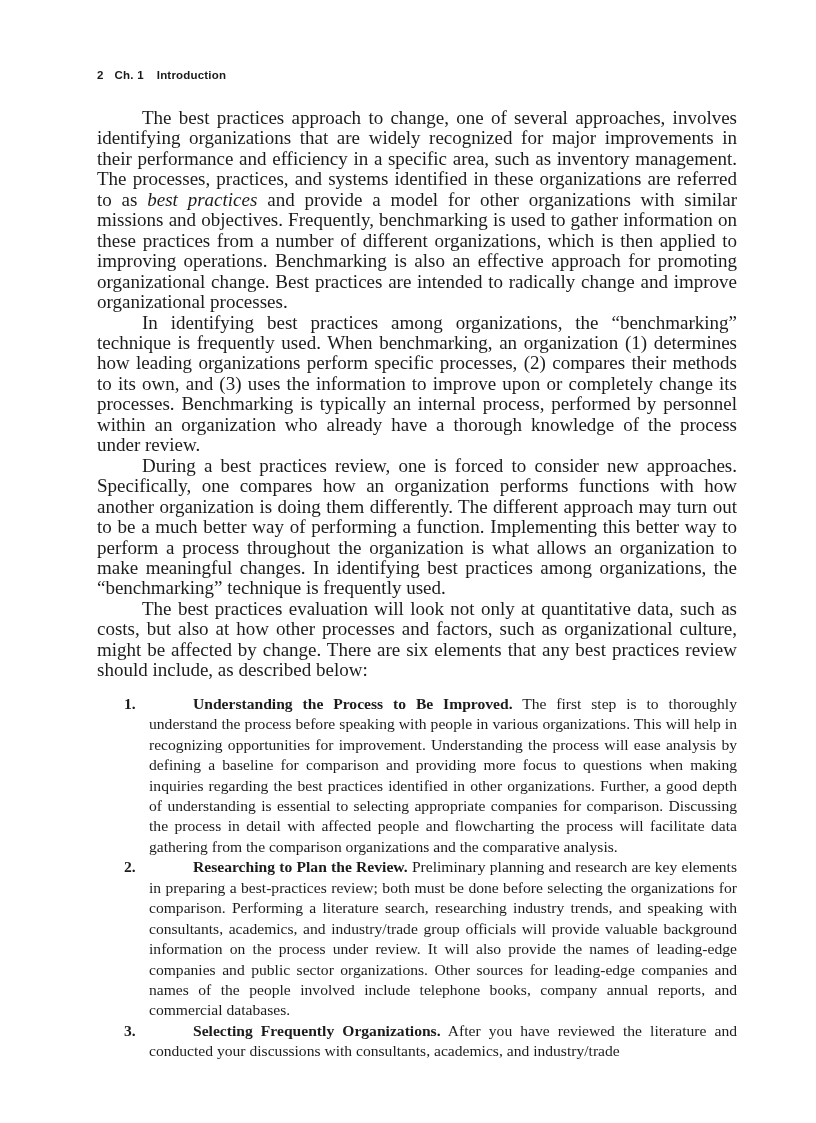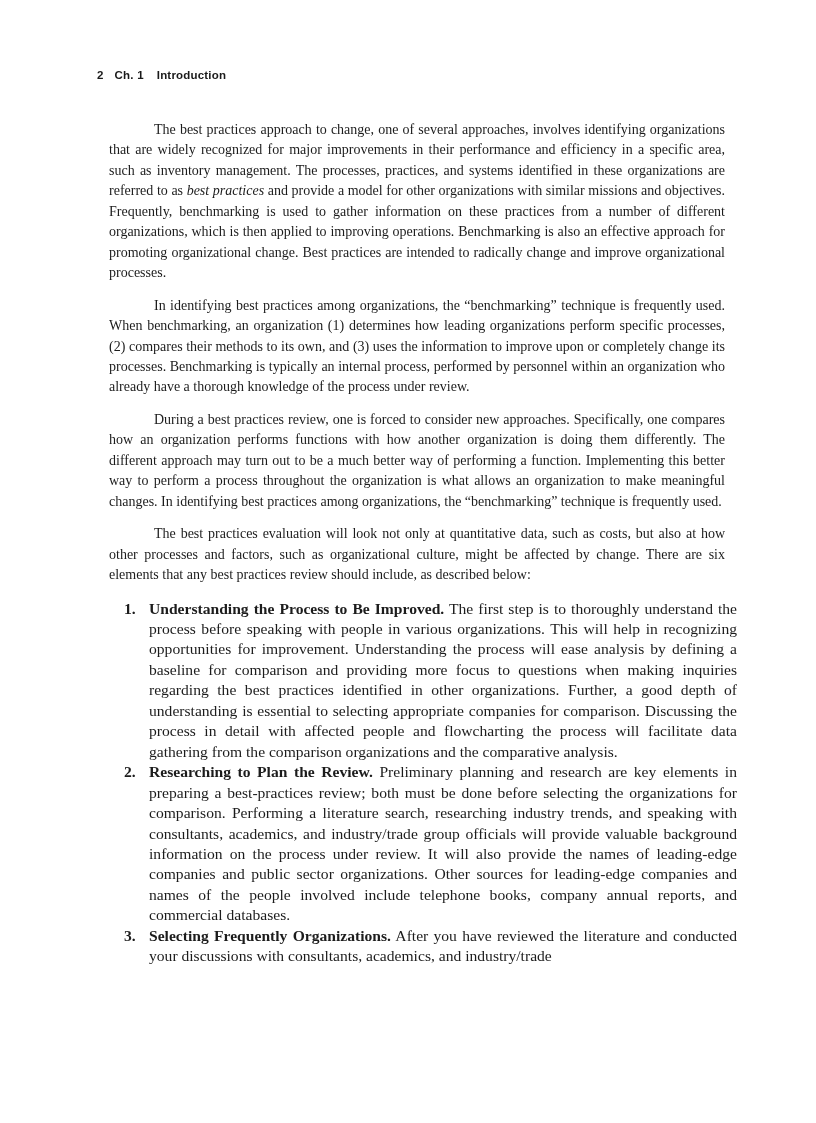--- a/index.html
+++ b/index.html
@@ -44,22 +44,22 @@
 
   
   .body-block {
     position: absolute;
     left: 88px;
     top: 108px;
     width: 640px;
   }
 
   p.para {
-    margin: 12px;
-    font-size: 14px;
+    margin: 0;
+    font-size: 19px;
     line-height: 20.45px;
     text-align: justify;
     text-justify: inter-word;
     text-indent: 45px;
     hyphens: manual;
     -webkit-hyphens: manual;
   }
 
   p.para i { font-style: italic; }
 
@@ -84,20 +84,21 @@
   ol.numlist > li .marker {
     position: absolute;
     left: 27px;
     top: 0;
     font-weight: bold;
     font-size: 15.6px;
     line-height: 20.45px;
   }
   ol.numlist > li .run-in {
     font-weight: bold;
+    margin-left: 44px;
   }
 </style>
 </head>
 <body>
 
 <div class="page">
 
   <div class="running-head">
     <span class="rh-page">2</span><span class="rh-chap">Ch. 1</span><span class="rh-title">Introduction</span>
   </div>

